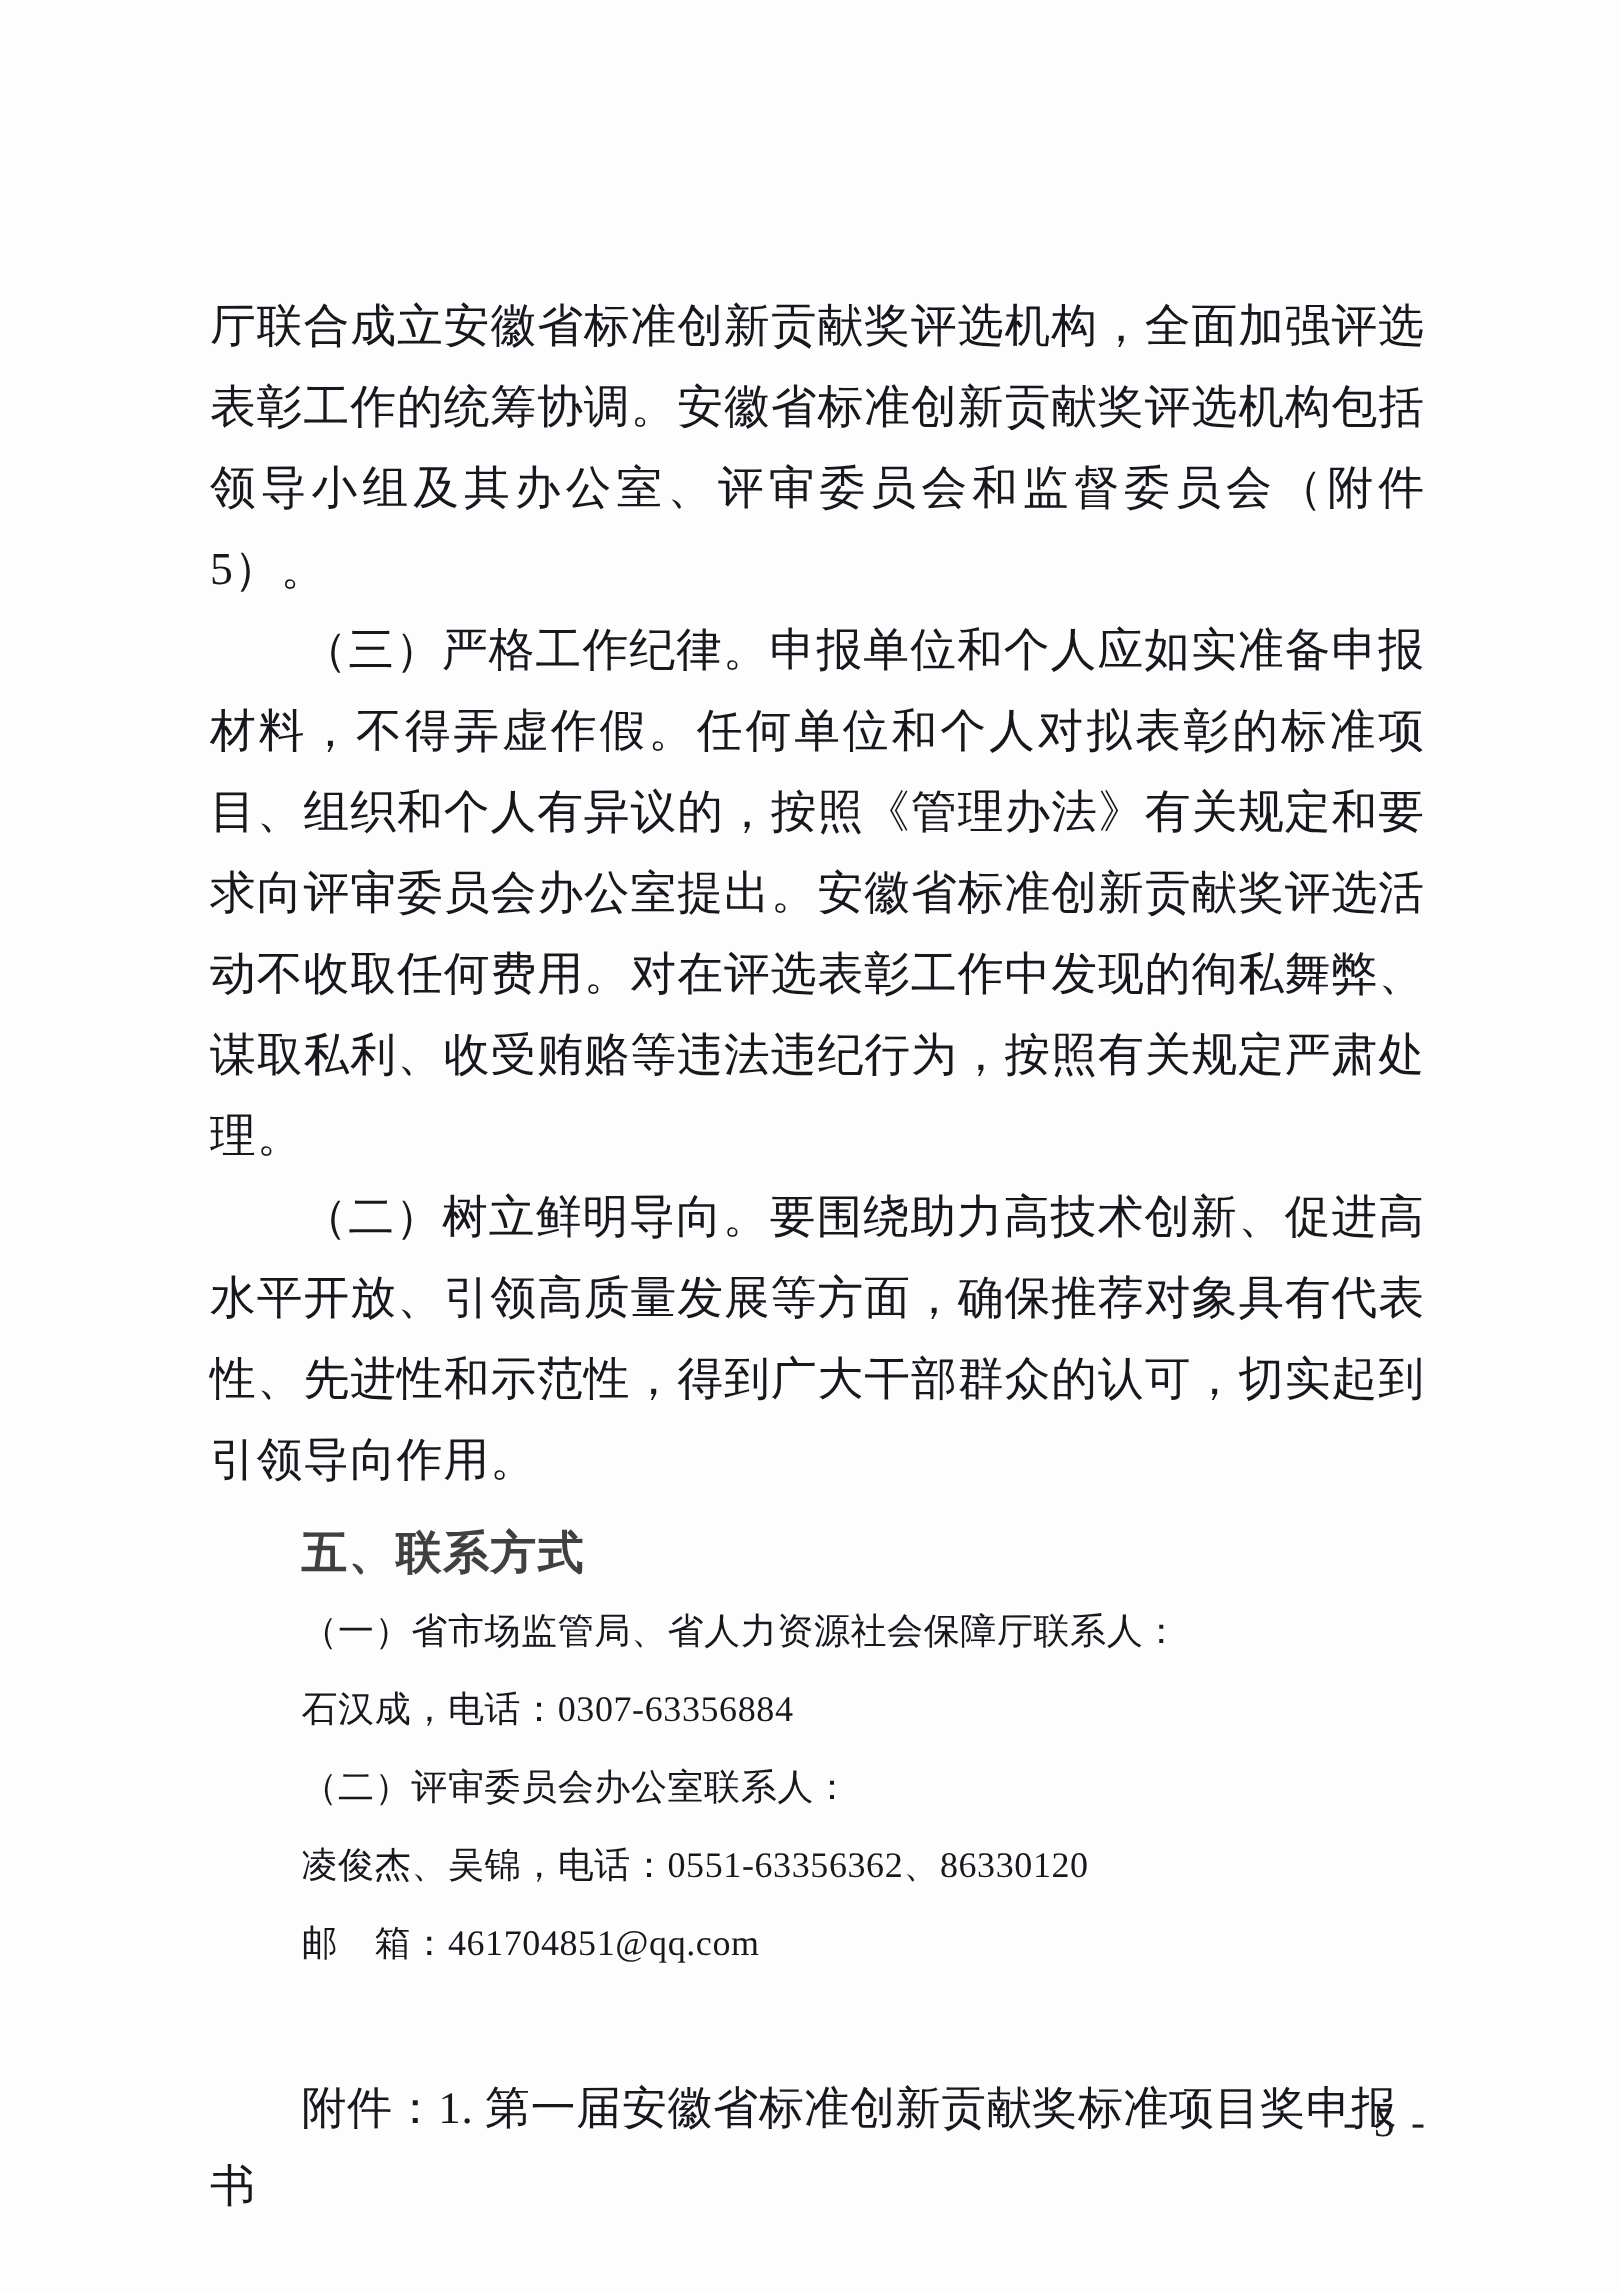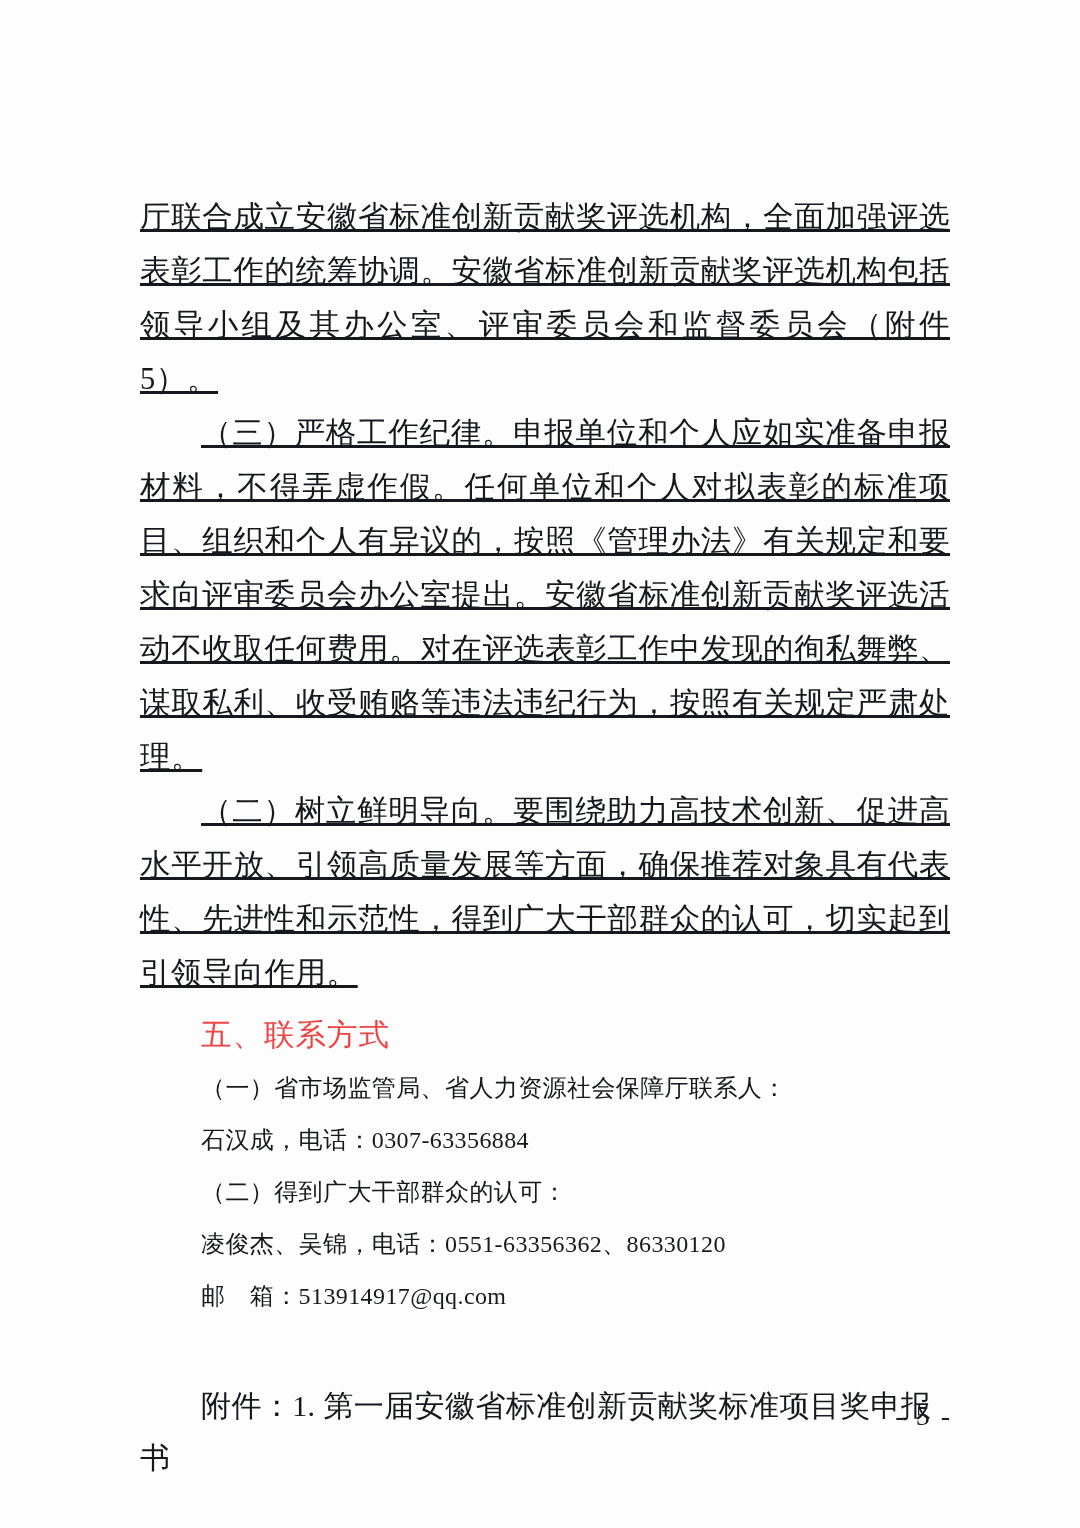--- a/index.html
+++ b/index.html
@@ -29,33 +29,32 @@
     width: 810px;
   }
   .para {
     font-size: 30.5px;
     line-height: 54px;
     letter-spacing: 0.6px;
     text-align: justify;
     text-justify: inter-character;
     margin: 0 0 0 0;
     color: #16181d;
-    text-decoration: underline;
   }
   .para.indent {
     text-indent: 61px;
   }
   .heading {
     font-size: 30.5px;
     line-height: 54px;
-    font-weight: normal;
+    font-weight: bold;
     text-indent: 61px;
     letter-spacing: 1px;
     margin: 8px 0 0 0;
-    color: #ef4444;
+    color: #404040;
   }
   .contact-line {
     font-size: 24px;
     line-height: 52px;
     text-indent: 61px;
     letter-spacing: 0.4px;
     color: #16181d;
   }
   .gap-big { height: 58px; }
   .attach {
@@ -83,23 +82,23 @@
     <p class="para">厅联合成立安徽省标准创新贡献奖评选机构，全面加强评选表彰工作的统筹协调。安徽省标准创新贡献奖评选机构包括领导小组及其办公室、评审委员会和监督委员会（附件 5）。</p>
 
     <p class="para indent">（三）严格工作纪律。申报单位和个人应如实准备申报材料，不得弄虚作假。任何单位和个人对拟表彰的标准项目、组织和个人有异议的，按照《管理办法》有关规定和要求向评审委员会办公室提出。安徽省标准创新贡献奖评选活动不收取任何费用。对在评选表彰工作中发现的徇私舞弊、谋取私利、收受贿赂等违法违纪行为，按照有关规定严肃处理。</p>
 
     <p class="para indent">（二）树立鲜明导向。要围绕助力高技术创新、促进高水平开放、引领高质量发展等方面，确保推荐对象具有代表性、先进性和示范性，得到广大干部群众的认可，切实起到引领导向作用。</p>
 
     <div class="heading">五、联系方式</div>
 
     <div class="contact-line">（一）省市场监管局、省人力资源社会保障厅联系人：</div>
     <div class="contact-line">石汉成，电话：0307-63356884</div>
-    <div class="contact-line">（二）得到广大干部群众的认可：</div>
+    <div class="contact-line">（二）评审委员会办公室联系人：</div>
     <div class="contact-line">凌俊杰、吴锦，电话：0551-63356362、86330120</div>
-    <div class="contact-line">邮　箱：513914917@qq.com</div>
+    <div class="contact-line">邮　箱：461704851@qq.com</div>
 
     <div class="gap-big"></div>
 
     <div class="attach">附件：1. 第一届安徽省标准创新贡献奖标准项目奖申报书</div>
   </div>
 
   <div class="page-number">- 5 -</div>
 </div>
 
 </body></html>

